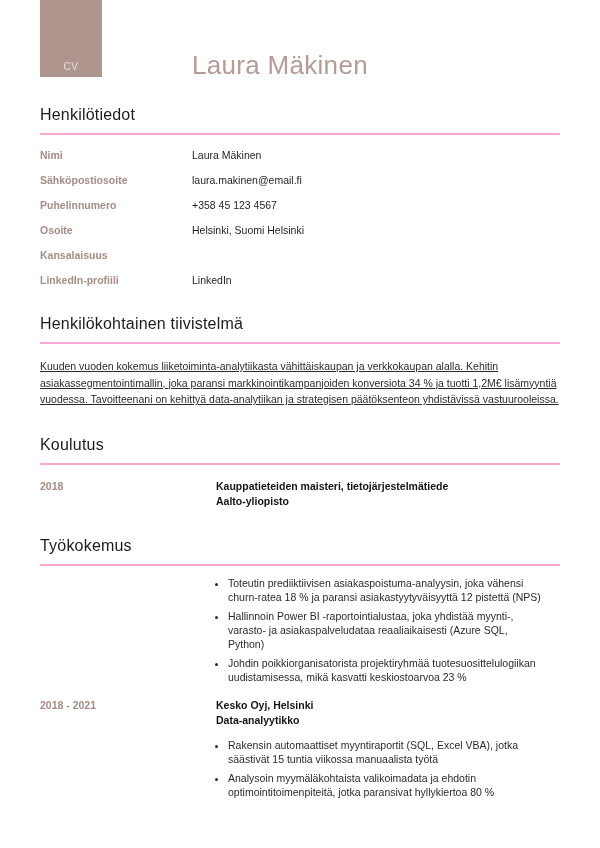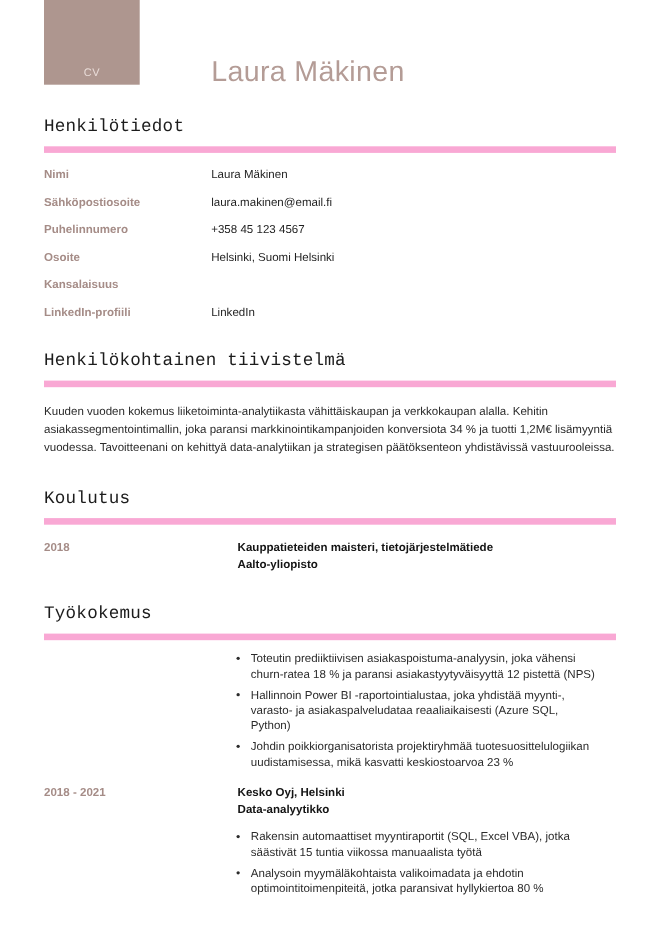--- a/index.html
+++ b/index.html
@@ -14,56 +14,56 @@
     width: 600px; height: 848px;
     padding: 0 40px;
     background: #ffffff;
     overflow: hidden;
     position: relative;
   }
   
   .header { position: relative; height: 78px; }
   .badge {
     position: absolute; left: 0; top: 0;
-    width: 87px; height: 77px;
+    width: 62px; height: 77px;
     background: #ae968f;
     display: flex; align-items: flex-end; justify-content: center;
     padding-bottom: 5px;
   }
   .badge span {
     color: #e9dcd8; font-size: 10px; letter-spacing: 0.5px;
   }
   .name {
     position: absolute; left: 152px; bottom: 0;
     font-size: 26px; font-weight: 400; color: #b49c96;
     letter-spacing: 0.3px; line-height: 1;
   }
   
   .section { margin-top: 28px; }
   .section h2 {
     font-size: 16px; font-weight: 400; color: #1c1c1c;
     padding-bottom: 9px;
-    border-bottom: 6px solid #f9a8d4;
+    border-bottom: 2px solid #f9a8d4;
     letter-spacing: 0.2px;
-    font-family: Liberation Mono, monospace;
   }
   
   .rows { margin-top: 14px; }
   .row {
     display: grid; grid-template-columns: 152px 1fr;
     font-size: 10.5px; line-height: 13px;
     margin-bottom: 12px;
   }
   .row .label { color: #a58c87; font-weight: 700; }
   .row .value { color: #1f1f1f; }
   
   .summary-text {
     margin-top: 14px;
     font-size: 10.5px; line-height: 16.5px; color: #2b2b2b;
     max-width: 520px;
+    text-decoration: underline;
   }
   
   .entry {
     display: grid; grid-template-columns: 152px 1fr;
     margin-top: 14px;
     font-size: 10.5px; line-height: 15px;
   }
   .entry .period { color: #a58c87; font-weight: 700; }
   .entry .headline { color: #141414; font-weight: 700; }
   .entry .headline div { margin: 0; padding-left: 24px; }

